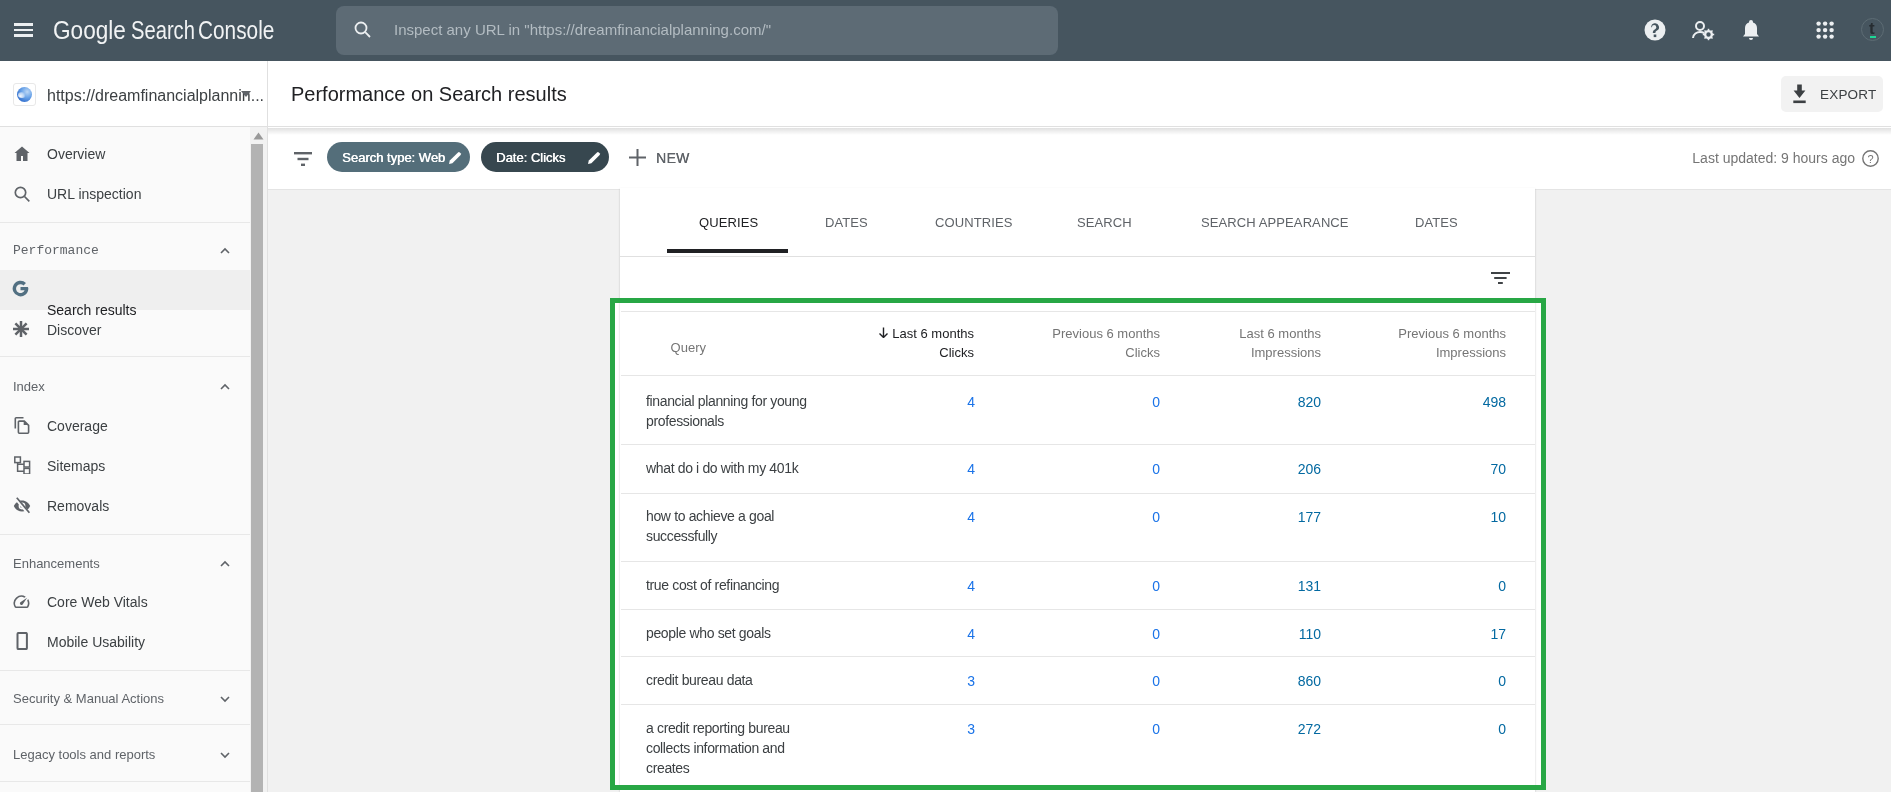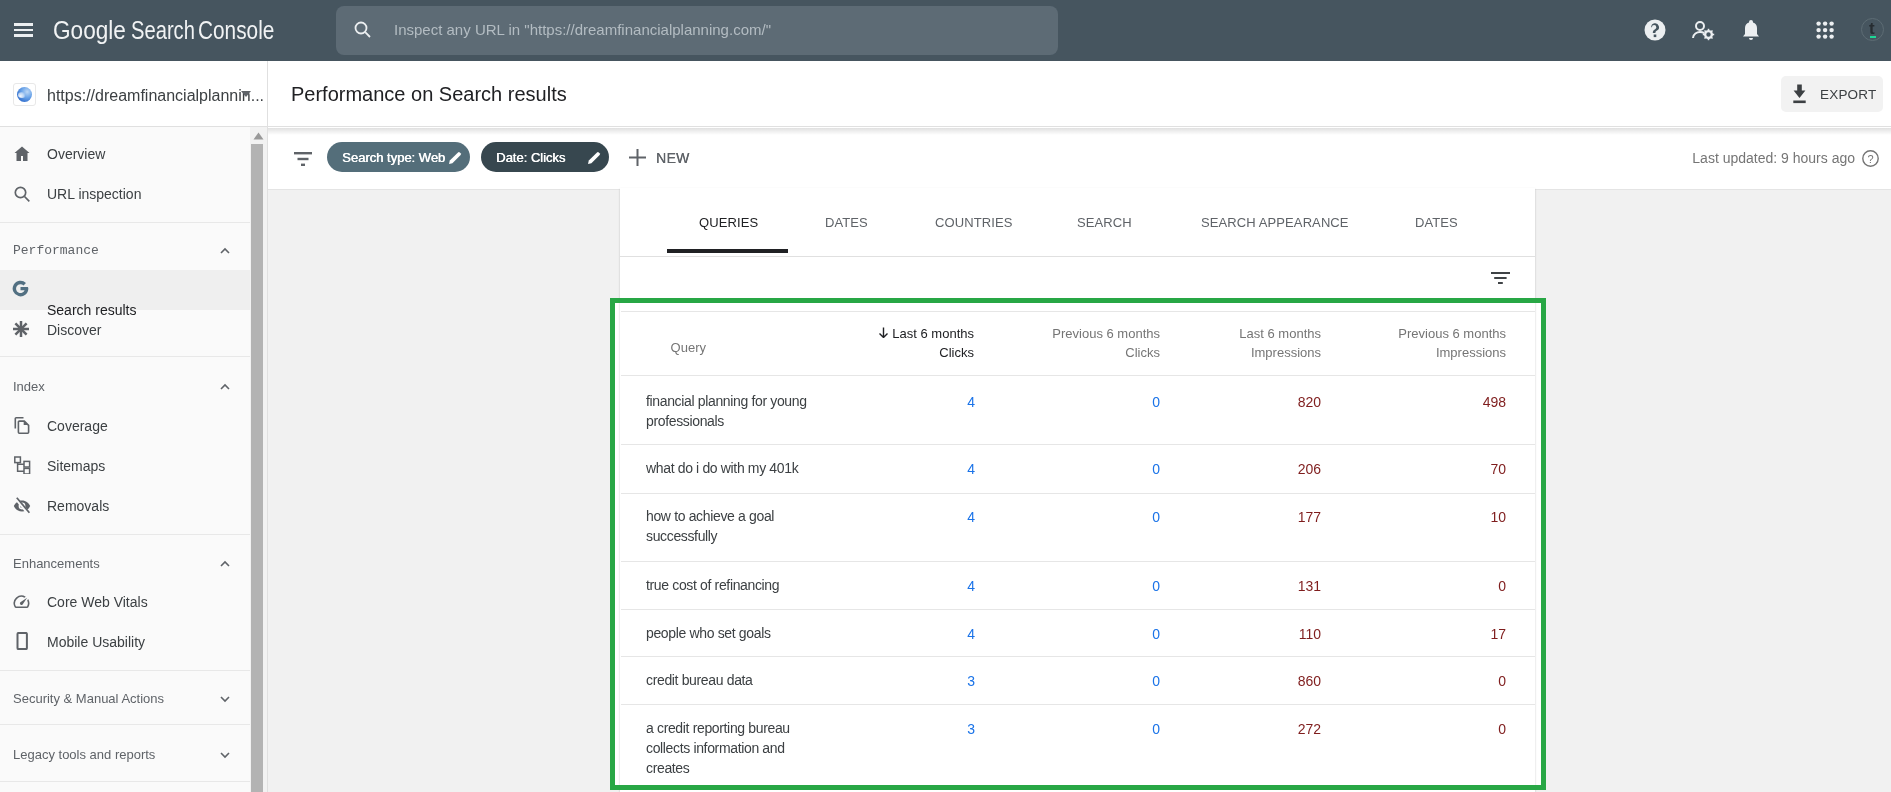--- a/index.html
+++ b/index.html
@@ -58,21 +58,21 @@
 #card { position:absolute; left:620px; top:188px; width:915px; height:604px; background:#fff; box-shadow:0 1px 2px rgba(0,0,0,0.2); }
 .tab { position:absolute; top:215px; font-size:13px; color:#5f6368; letter-spacing:0.1px; white-space:nowrap; }
 #tabline { position:absolute; left:667px; top:249px; width:121px; height:4px; background:#202124; }
 #tabdiv { position:absolute; left:620px; top:256px; width:915px; height:1px; background:#e0e0e0; }
 
 
 .tdiv { position:absolute; height:1px; background:#e6e6e6; left:621px; width:914px; }
 .qcell { position:absolute; left:646px; font-size:14px; color:#3c4043; line-height:20px; letter-spacing:-0.35px; }
 .num { position:absolute; font-size:14px; text-align:right; width:80px; }
 .blue { color:#1a73e8; }
-.purple { color:#7f1d1d; }
+.purple { color:#0369a1; }
 .hgray { position:absolute; font-size:13px; color:#757575; text-align:right; width:160px; line-height:19px; }
 .hdark { position:absolute; font-size:13px; color:#202124; text-align:right; width:160px; line-height:19px; }
 
 
 #greenbox { position:absolute; left:610px; top:298px; width:936px; height:492px; border:5px solid #28a745; }
 #wstripL { position:absolute; left:615px; top:303px; width:8px; height:482px; background:#fff; }
 #wstripR { position:absolute; left:1535px; top:298px; width:6px; height:492px; background:#fff; }
 </style>
 </head>
 <body>

